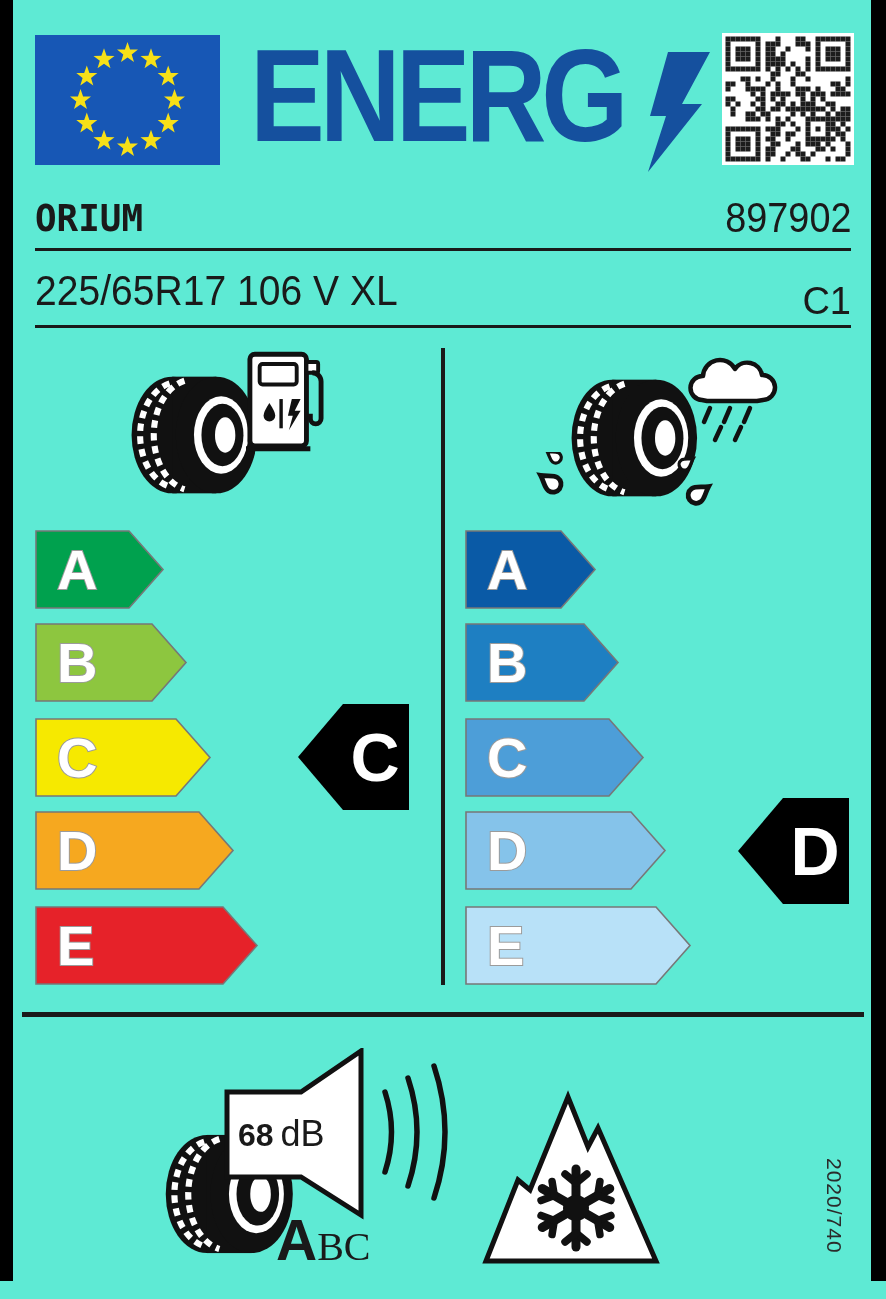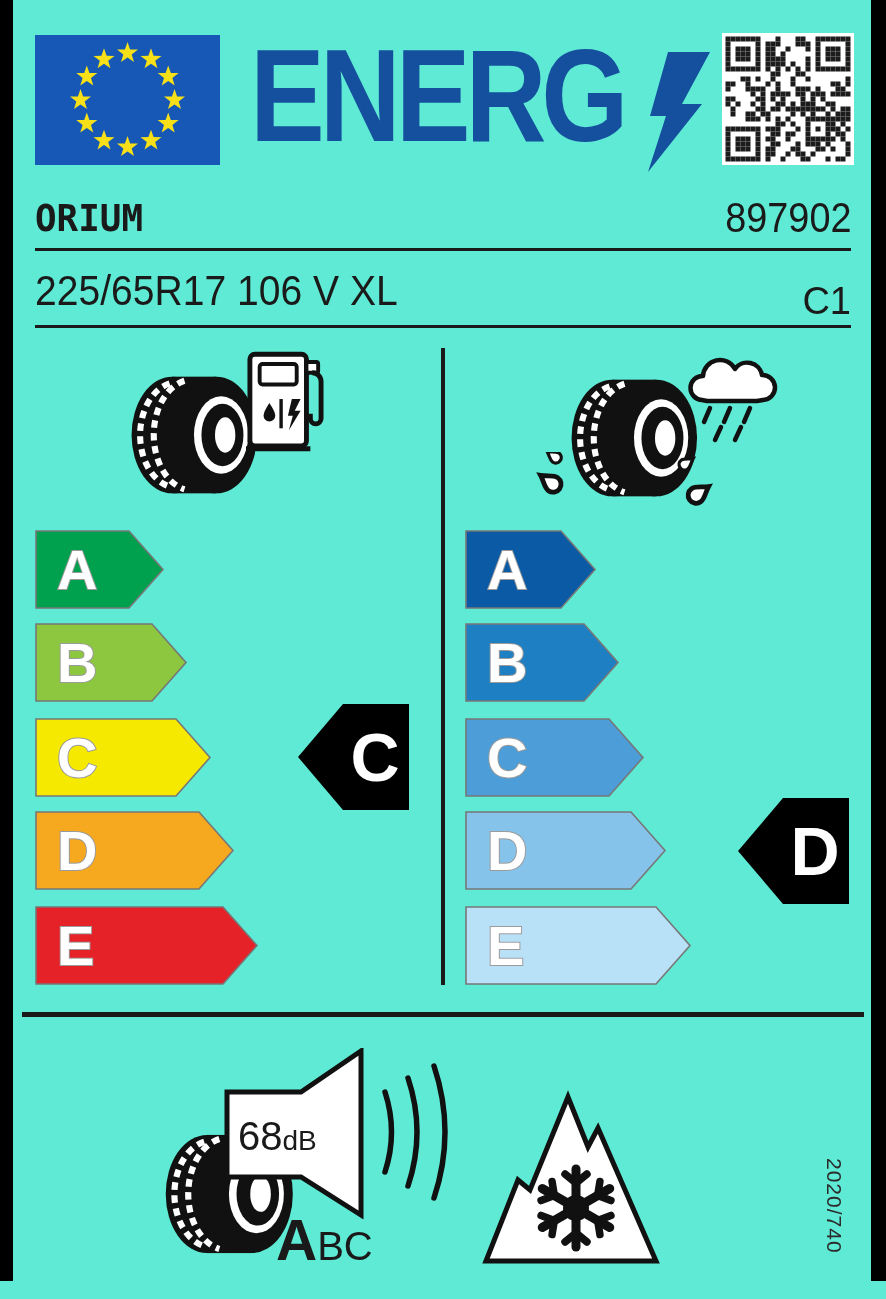--- a/index.html
+++ b/index.html
@@ -474,31 +474,31 @@
 
   <div class="rule" id="rule3" style="left:22px;top:1012px;width:842px;height:5px;"></div>
 
   <svg class="abs" style="left:152px;top:1120px;" width="158" height="148" viewBox="0 0 230 180">
     <use href="#tire-symbol"></use>
   </svg>
   <svg class="abs" id="speaker" style="left:224px;top:1048px;" width="142" height="172" viewBox="0 0 142 172">
     <polygon points="3,44 77,44 137,3 137,167 77,129 3,129" fill="#fff" stroke="#111" stroke-width="5" stroke-linejoin="miter"></polygon>
   </svg>
   <div class="txt" id="noise-db" style="left:238px;top:1116px;">
-    <span style="font-size:40px;font-weight:normal;">68</span><span style="font-size:28px;">dB</span>
+    <span style="font-size:32px;font-weight:bold;">68</span><span style="font-size:36px;margin-left:7px;">dB</span>
   </div>
   <svg class="abs" id="waves" style="left:380px;top:1062px;" width="80" height="145" viewBox="0 0 80 145">
     <g stroke="#111" stroke-width="5.5" stroke-linecap="round" fill="none">
       <path d="M 5,30 Q 18,70 5,110"></path>
       <path d="M 28,16 Q 46,70 28,124"></path>
       <path d="M 54,4 Q 76,70 54,136"></path>
     </g>
   </svg>
   <div class="txt" id="noise-class" style="left:276px;top:1212px;">
-    <span style="font-size:57px;font-weight:bold;">A</span><span style="font-size:40px;">BC</span>
+    <span style="font-size:57px;font-weight:bold;">A</span><span style="font-size:40px;font-family:Liberation Serif, serif;">BC</span>
   </div>
 
   <svg class="abs" id="mountain" style="left:478px;top:1086px;" width="192" height="182" viewBox="0 0 192 182">
     <polygon points="8,175 40,94 52,104 90,11 110,61 120,42 178,175" fill="#fff" stroke="#111" stroke-width="5" stroke-linejoin="miter"></polygon>
     <g id="snowflake" transform="translate(98,122)">
         <g transform="rotate(0)" stroke="#111" stroke-linecap="round">
           <line x1="0" y1="0" x2="0" y2="-39" stroke-width="9"></line>
           <line x1="0" y1="-25" x2="-11" y2="-34" stroke-width="7.5"></line>
           <line x1="0" y1="-25" x2="11" y2="-34" stroke-width="7.5"></line>
         </g>

